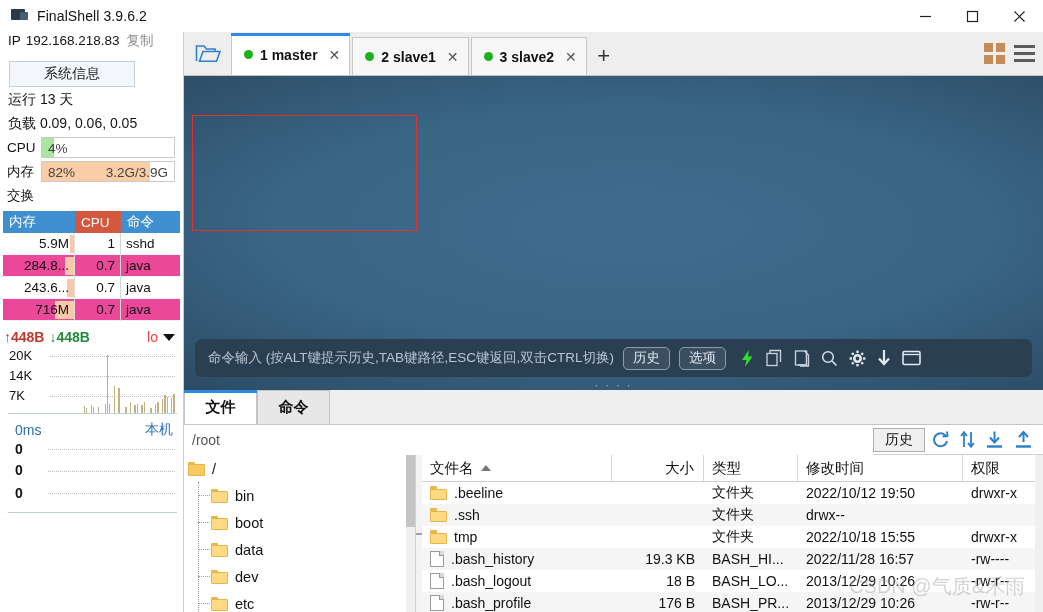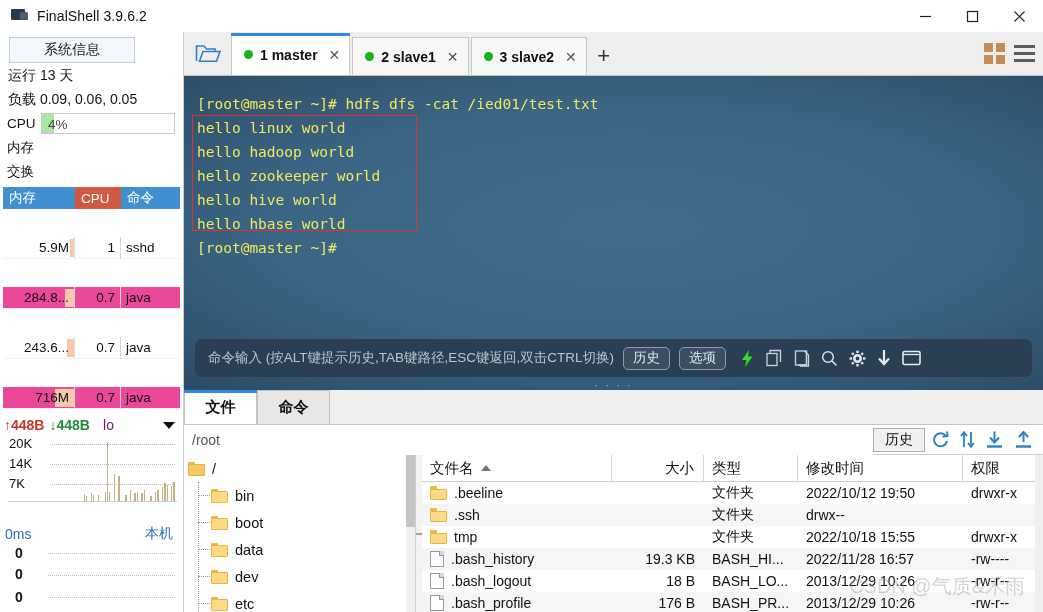--- a/index.html
+++ b/index.html
@@ -79,53 +79,53 @@
   
   .proc-table { margin-top: 4px; width: 177px; margin-left: 3px; }
   .proc-head { display: flex; height: 22px; }
   .proc-th {
     display: flex; align-items: center; font-size: 13.5px; color: #fff;
     padding-left: 6px; background: #3f8fd1;
   }
   .proc-th.mem { width: 72px; }
   .proc-th.cpu { width: 46px; background: #d2593f; }
   .proc-th.cmd { width: 59px; }
-  .proc-row { display: flex; height: 22px; align-items: center; border-bottom: 1px solid #edf4f9; margin-top: 28px; }
+  .proc-row { display: flex; height: 22px; align-items: center; border-bottom: 1px solid #edf4f9; }
   .proc-row.alt { background: #ec4899; }
   .proc-c-mem {
     width: 72px; text-align: right; padding-right: 5px; font-size: 13.5px;
     color: #111; position: relative; height: 22px; line-height: 22px;
     border-right: 1px solid #dddddd;
   }
   .mem-bar { position: absolute; right: 0; top: 2px; bottom: 2px; background: #f7c9a8; }
   .proc-c-mem span { position: relative; z-index: 2; }
   .proc-c-cpu {
     width: 46px; text-align: right; padding-right: 5px; font-size: 13.5px;
     color: #111; height: 22px; line-height: 22px; position: relative;
     border-right: 1px solid #bfe0c9;
   }
   .proc-c-cmd { width: 59px; padding-left: 5px; font-size: 13.5px; color: #111; }
 
   
   .net-head { display: flex; align-items: center; height: 24px; padding-left: 4px; margin-top: 4px; }
   .net-up { color: #c0392b; font-size: 14px; font-weight: bold; }
   .net-down { color: #1f8b3c; font-size: 14px; font-weight: bold; margin-left: 5px; }
-  .net-if { margin-left: auto; margin-right: 8px; font-size: 14px; color: #701a75; display: flex; align-items: center; cursor: pointer; gap: 44px; }
+  .net-if { margin-left: auto; margin-right: 8px; font-size: 14px; color: #ef4444; display: flex; align-items: center; cursor: pointer; }
   .caret { width: 0; height: 0; border-left: 6px solid transparent; border-right: 6px solid transparent;
     border-top: 7px solid #111; margin-left: 5px; }
   .graph {
     position: relative; margin: 0 6px 0 8px; height: 65px;
     border-bottom: 1px solid #b9cfdd; background: #fff;
   }
   .g-lab { position: absolute; left: 1px; font-size: 13px; color: #111; }
   .g-dots { position: absolute; left: 42px; right: 2px; border-top: 1px dotted #bdbdbd; }
   .bars { position: absolute; left: 46px; right: 2px; bottom: 0; height: 62px; display: flex; align-items: flex-end; gap: 1px; }
   .bar { flex: 1; background: #c3b280; }
 
-  .ping-head { display: flex; align-items: center; height: 22px; padding-left: 5px; margin-top: 21px; }
+  .ping-head { display: flex; align-items: center; height: 22px; padding-left: 15px; margin-top: 5px; }
   .ping-ms { color: #2d6fb8; font-size: 14px; }
   .ping-host { margin-left: auto; margin-right: 10px; color: #2d6fb8; font-size: 14px; }
   .graph2 {
     position: relative; margin: 0 6px 0 8px; height: 72px;
     border-bottom: 1px solid #b9cfdd; background: #fff;
   }
   .g2-lab { position: absolute; left: 7px; font-size: 14px; color: #111; font-weight: bold; }
   .g2-dots { position: absolute; left: 40px; right: 2px; border-top: 1px dotted #bdbdbd; }
 
   
@@ -308,37 +308,47 @@
             <line x1="1.5" y1="1.5" x2="11.5" y2="11.5" stroke="currentColor" stroke-width="1.2"></line>
             <line x1="11.5" y1="1.5" x2="1.5" y2="11.5" stroke="currentColor" stroke-width="1.2"></line>
           </svg>
       </div>
     </div>
   </div>
 
   <div class="sidebar">
 
 
+    <div class="ip-row">
+      <span class="ip-text">IP</span>
+      <span class="ip-text" style="margin-left:5px">192.168.218.83</span>
+      <span class="copy-link">复制</span>
+    </div>
 
     <div class="sysinfo-btn">系统信息</div>
 
     <div class="stat-line">运行 13 天</div>
     <div class="stat-line">负载 0.09, 0.06, 0.05</div>
 
     <div id="meters">
         <div class="meter-row">
           <span class="meter-name">CPU</span>
           <span class="meter">
             <span class="meter-fill" style="width: 9%; background: rgb(169, 230, 162);"></span>
             <span class="meter-pct">4%</span>
             <span class="meter-val"></span>
           </span>
         </div>
         <div class="meter-row">
           <span class="meter-name">内存</span>
+          <span class="meter">
+            <span class="meter-fill" style="width: 82%; background: rgb(249, 205, 166);"></span>
+            <span class="meter-pct">82%</span>
+            <span class="meter-val">3.2G/3.9G</span>
+          </span>
         </div>
         <div class="meter-row">
           <span class="meter-name">交换</span>
         </div>
       </div>
 
     <div class="proc-table">
       <div class="proc-head">
         <div class="proc-th mem">内存</div>
         <div class="proc-th cpu">CPU</div>
@@ -490,27 +500,20 @@
           </span>
         <span class="ham-icon">
             <i></i>
             <i></i>
             <i></i>
           </span>
       </div>
     </div>
 
     <div class="terminal">
-      <div class="term-text" id="term-text">[root@master ~]# hdfs dfs -cat /ied01/test.txt
-hello linux world
-hello hadoop world
-hello zookeeper world
-hello hive world
-hello hbase world
-[root@master ~]#</div>
       <div class="redbox"></div>
 
       <div class="cmdbar">
         <span class="cmd-placeholder">命令输入 (按ALT键提示历史,TAB键路径,ESC键返回,双击CTRL切换)</span>
         <span class="pill">历史</span>
         <span class="pill">选项</span>
         <span class="cmd-icons">
           <span class="ci">
             <svg width="15" height="19" viewBox="0 0 15 19">
                 <path d="M9 1 L2 11 L6.5 11 L5 18 L12.5 7.5 L8 7.5 Z" fill="#2ee02e"></path>

